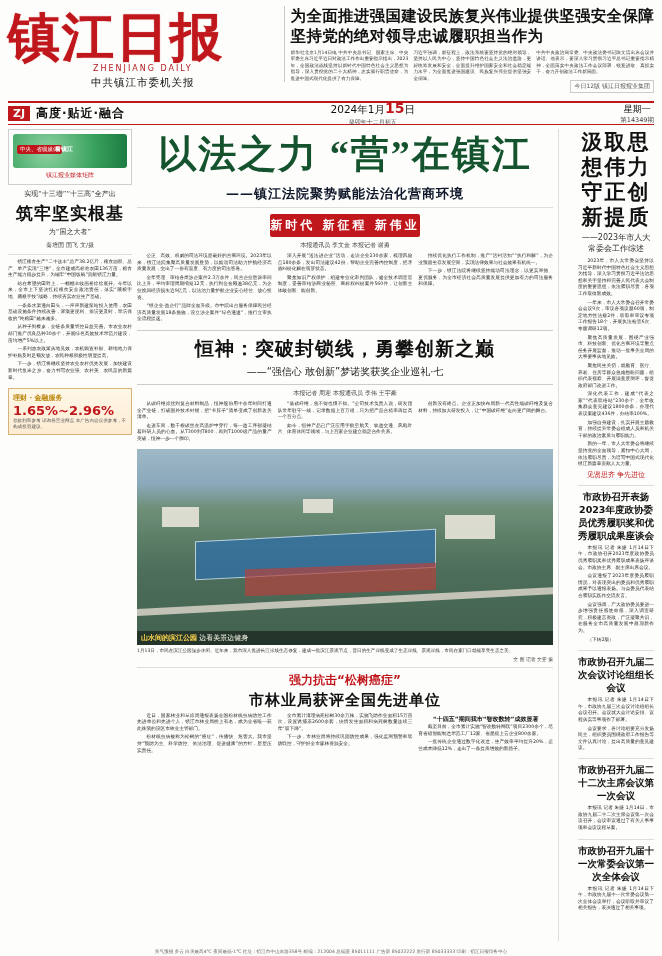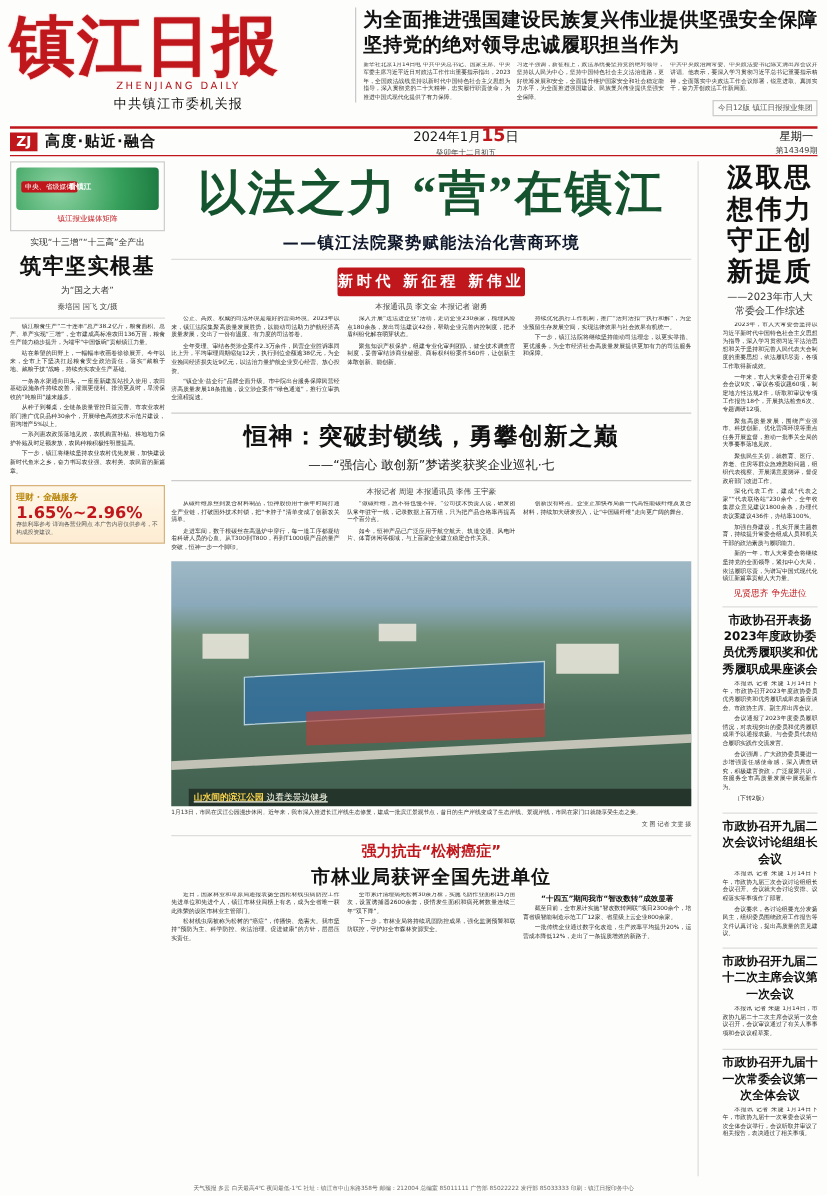--- a/index.html
+++ b/index.html
@@ -233,24 +233,23 @@
     background: #b4413c; opacity: .7; transform: skewY(-2deg);
   }
   .photo .road {
     position: absolute; left: -10%; top: 76%; width: 130%; height: 7px;
     background: #d8d4c8; transform: rotate(-3deg); opacity: .85;
   }
   .photo .bldg {
     position: absolute; background: #e8e4da; opacity: .9;
   }
   .photo-caption {
-    position: absolute; left: 14px; bottom: 0; width: 100%;
+    position: absolute; left: 0; bottom: 0; width: 100%;
     background: rgba(0,0,0,.45); color: #ffe; font-size: 7px;
     padding: 2px 4px;
-    text-decoration: underline;
   }
   .photo-caption .yellow { color: #ffd84d; font-weight: bold; }
 
   .cap-note { font-size: 4.6px; line-height: 6.2px; color: #333; margin-top: 3px; text-align: justify;}
   .cap-credit { font-size: 4.8px; color: #444; text-align: right; margin-top: 2px;}
 
   .mid-head2 {
     text-align: center; margin-top: 5px; border-top: 1px solid #ddd; padding-top: 4px;
   }
   .mid-head2 .sm { font-size: 12px; color: #c0171c; font-weight: bold; }

